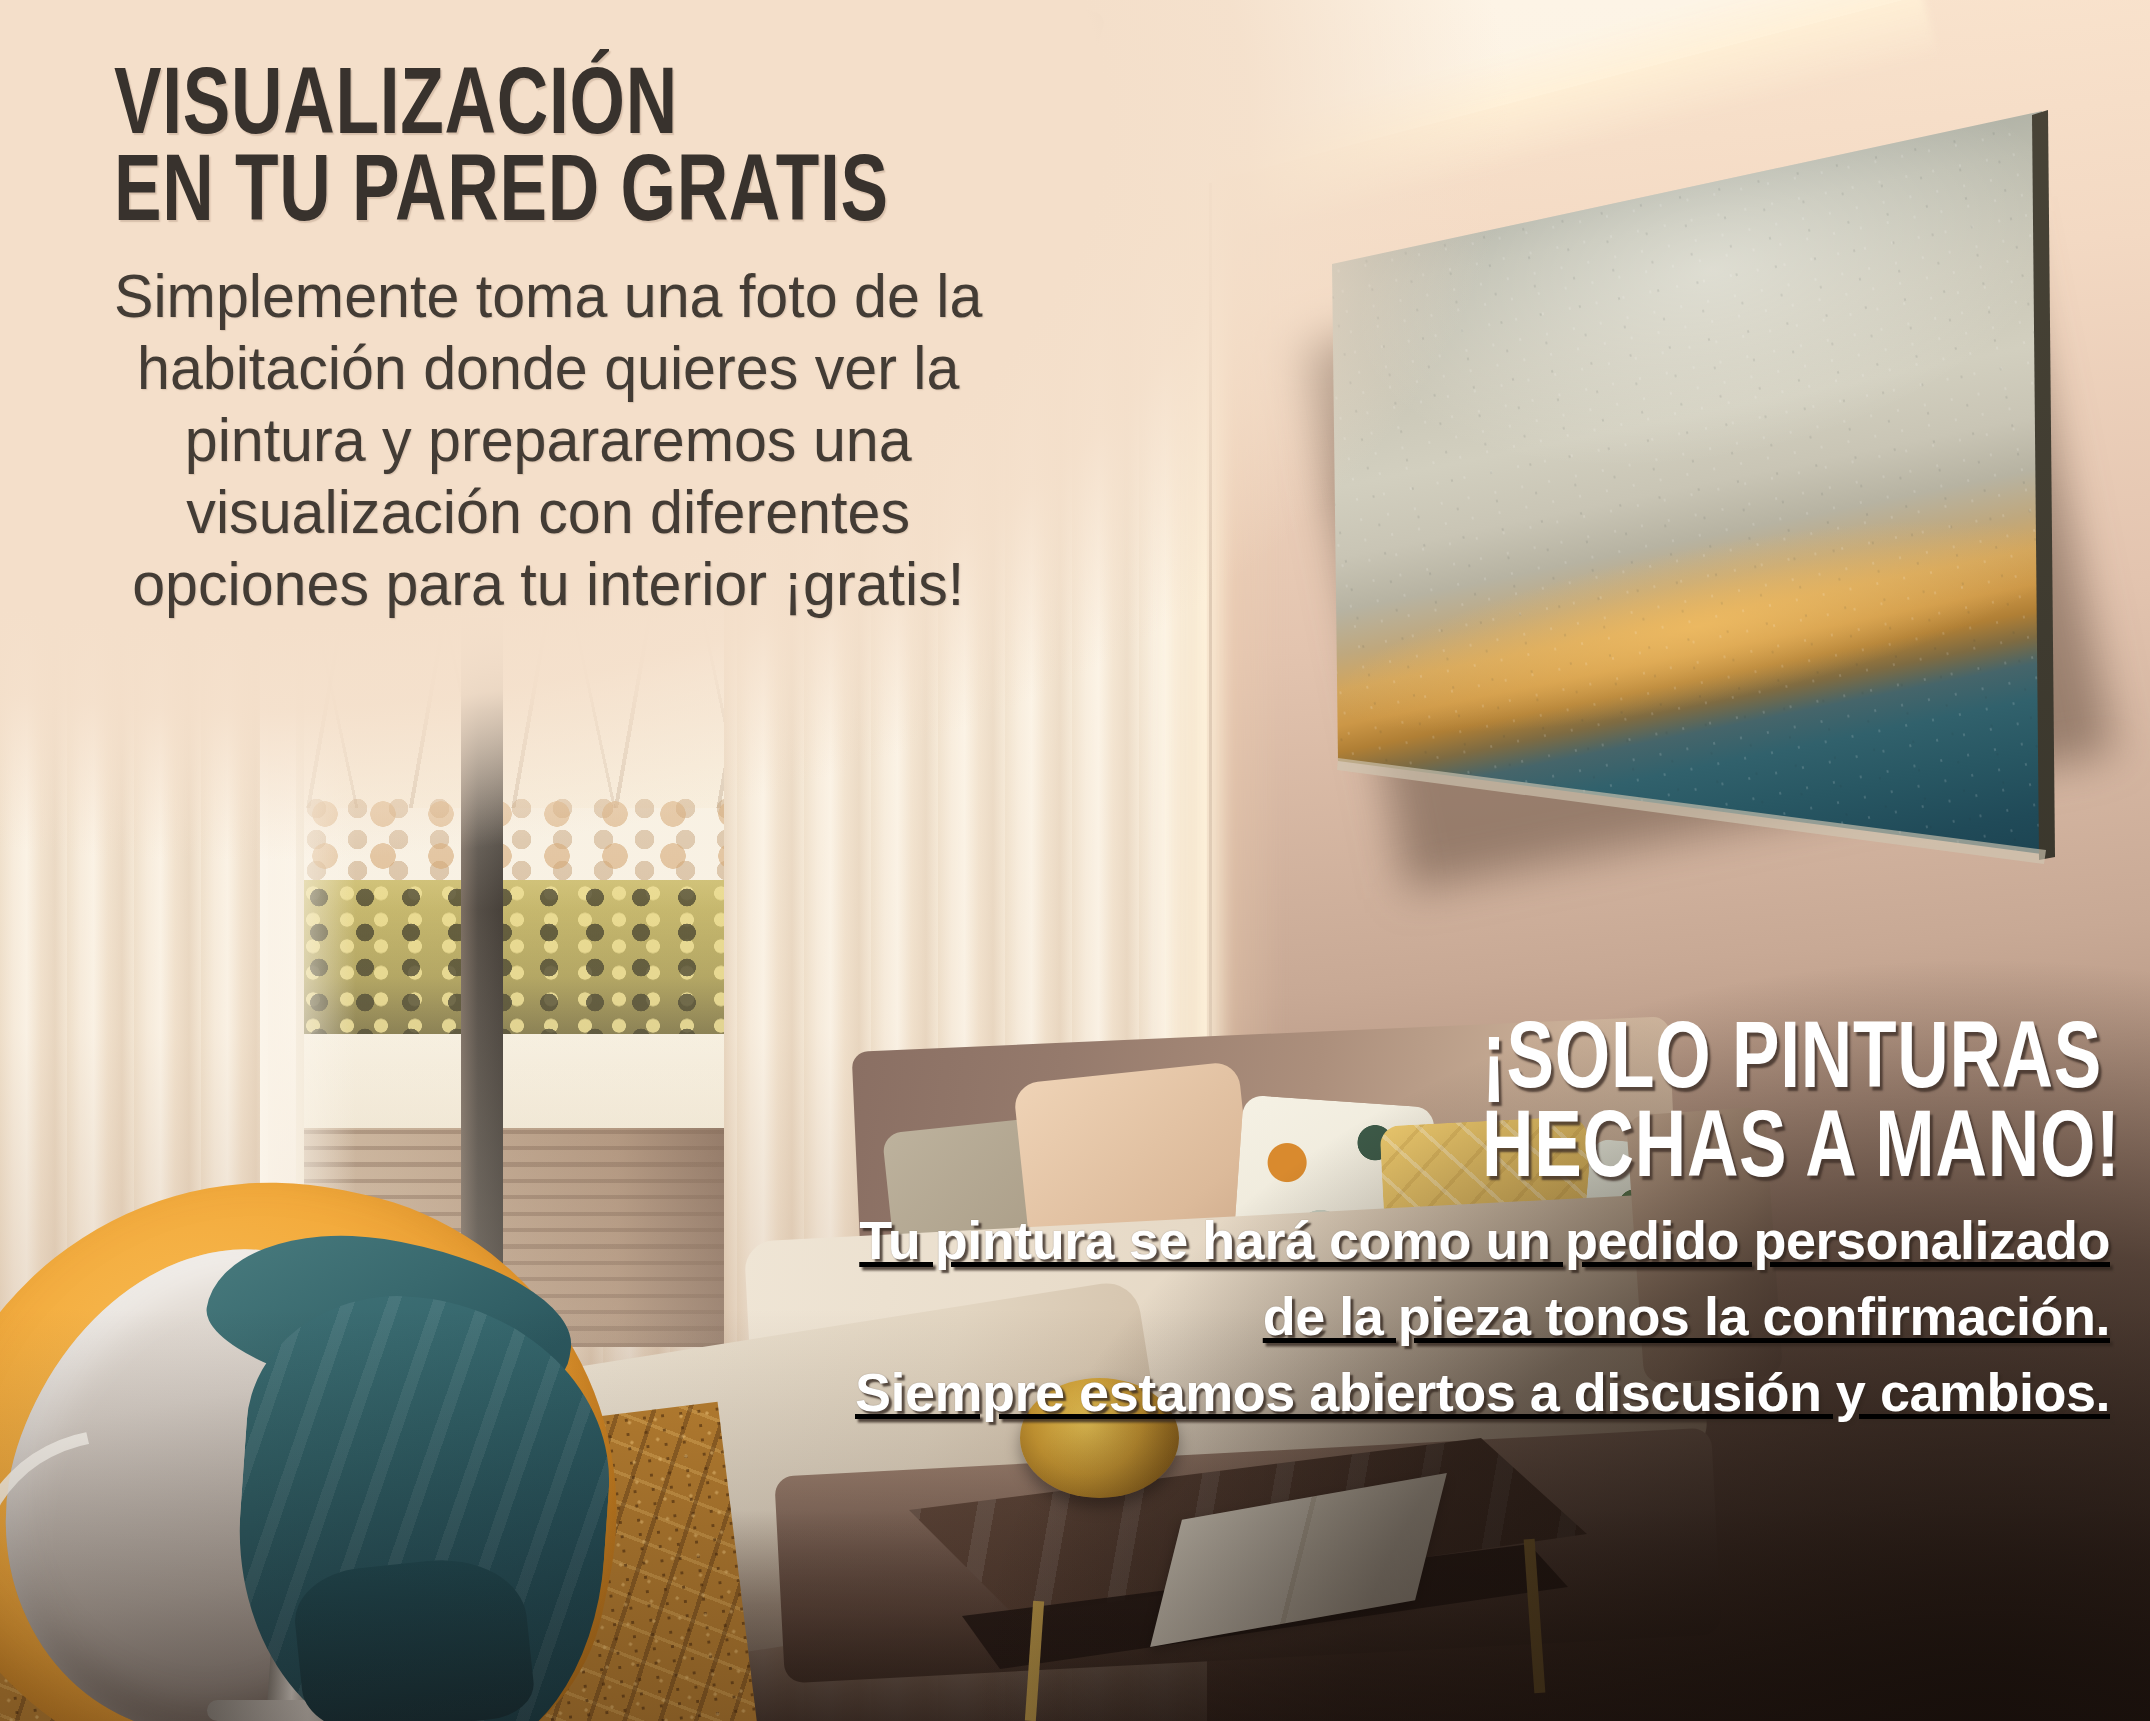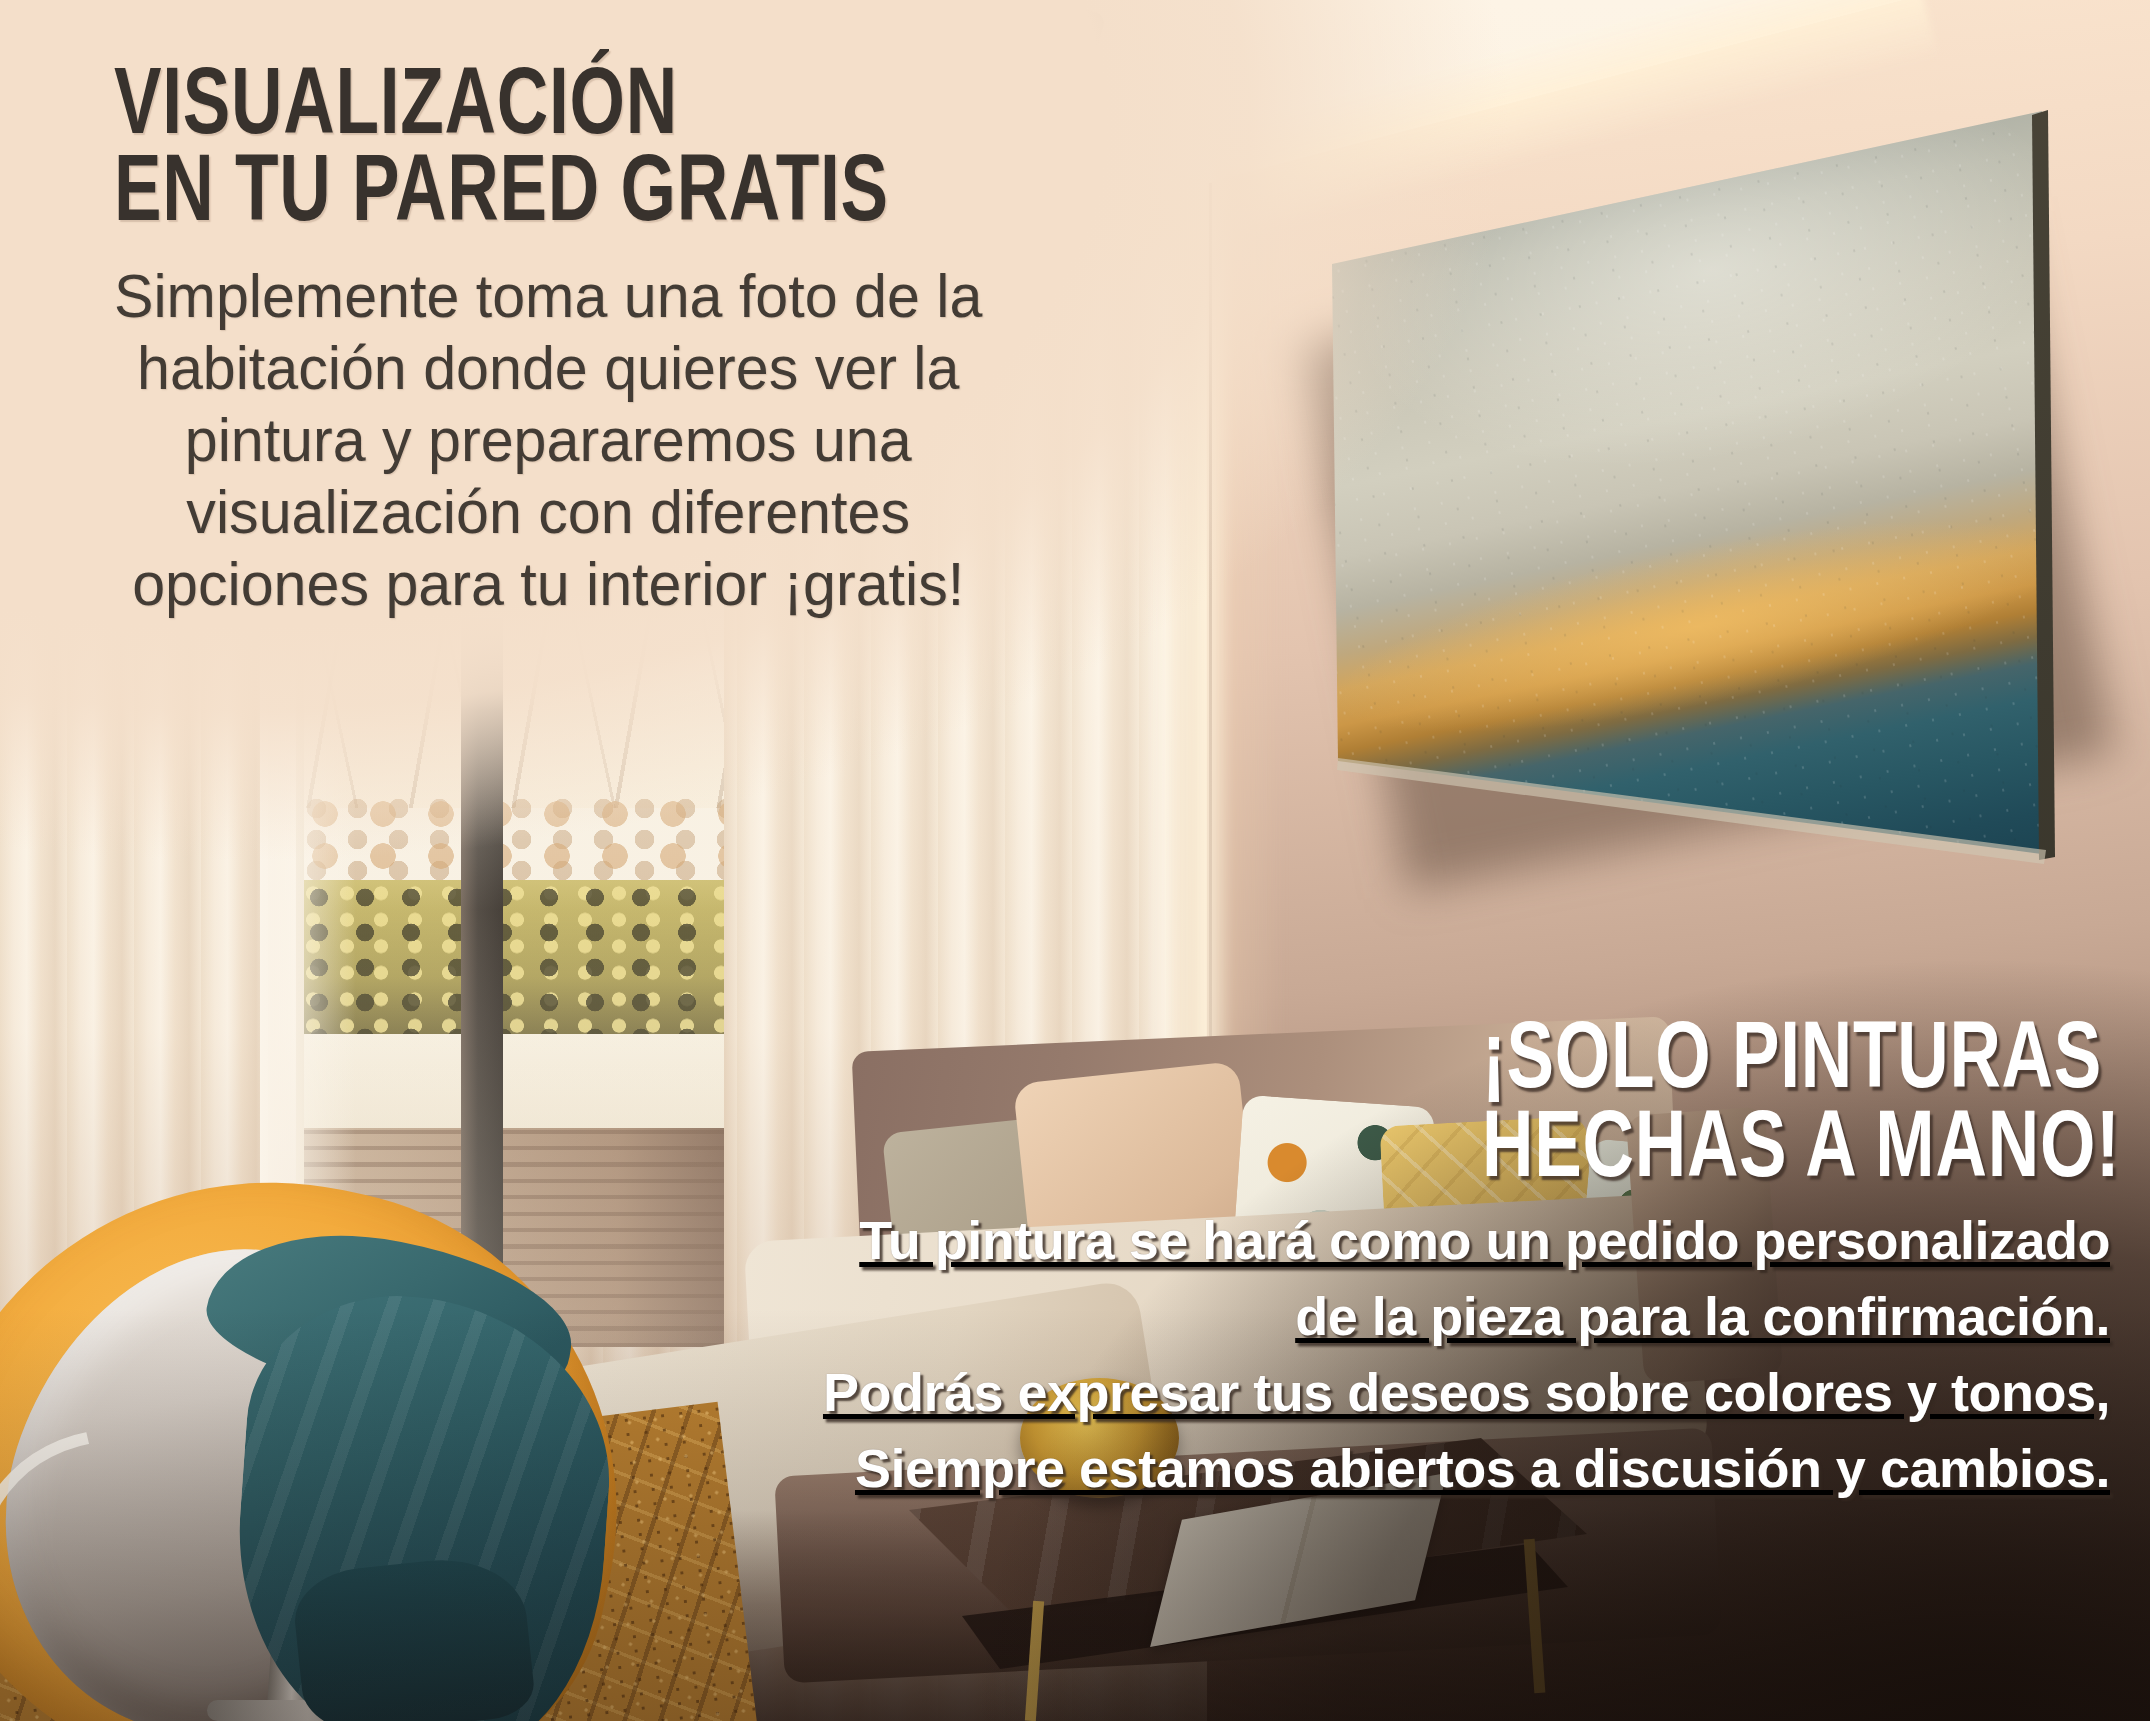--- a/index.html
+++ b/index.html
@@ -291,19 +291,18 @@
     <span class="txt">visualización con diferentes</span>
     <span class="txt">opciones para tu interior ¡gratis!</span>
   </div>
 
   <div class="handmade-heading">
     <span class="txt">¡SOLO PINTURAS</span>
     <span class="txt">HECHAS A MANO!</span>
   </div>
   <div class="handmade-body">
     <span class="txt">Tu pintura se hará como un pedido personalizado</span>
-    <span class="txt">de la pieza para la confirmación.</span>
-    <span class="txt">Podrás expresar tus deseos sobre colores y tonos,</span>
+    <span class="txt">de la pieza tonos la confirmación.</span>
     <span class="txt">Siempre estamos abiertos a discusión y cambios.</span>
   </div>
 
 </div>
 
 
 </body></html>

